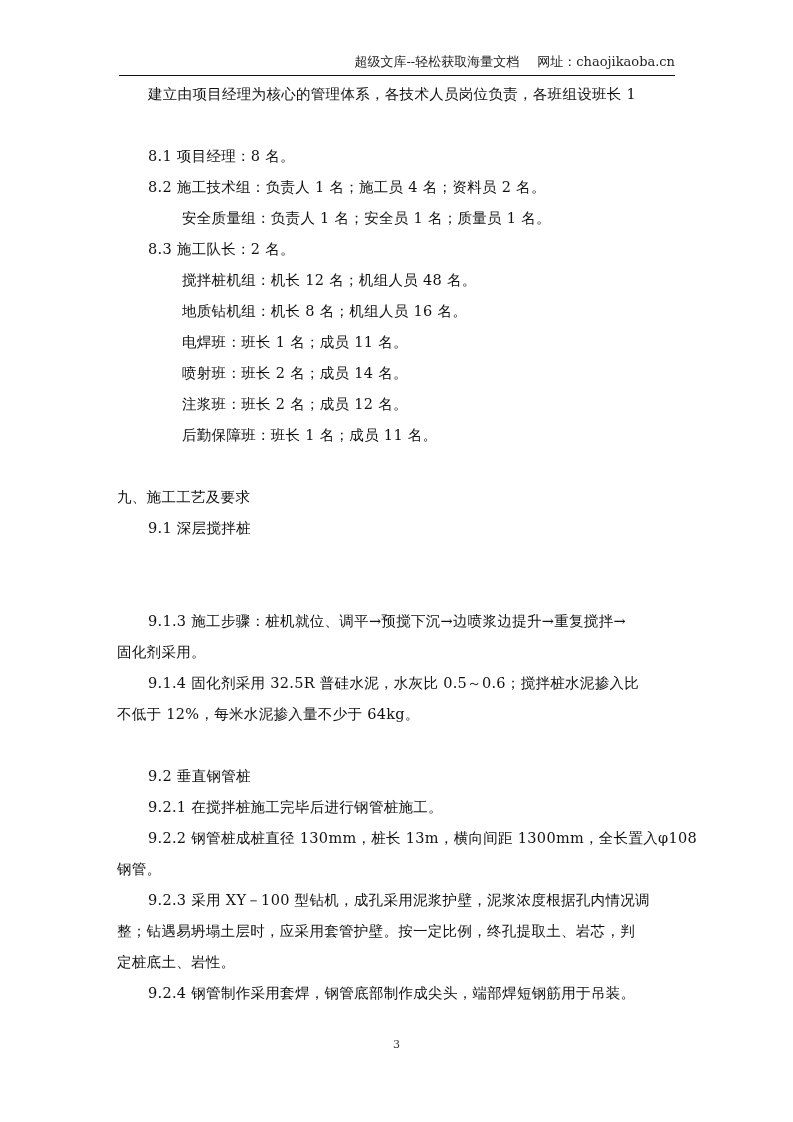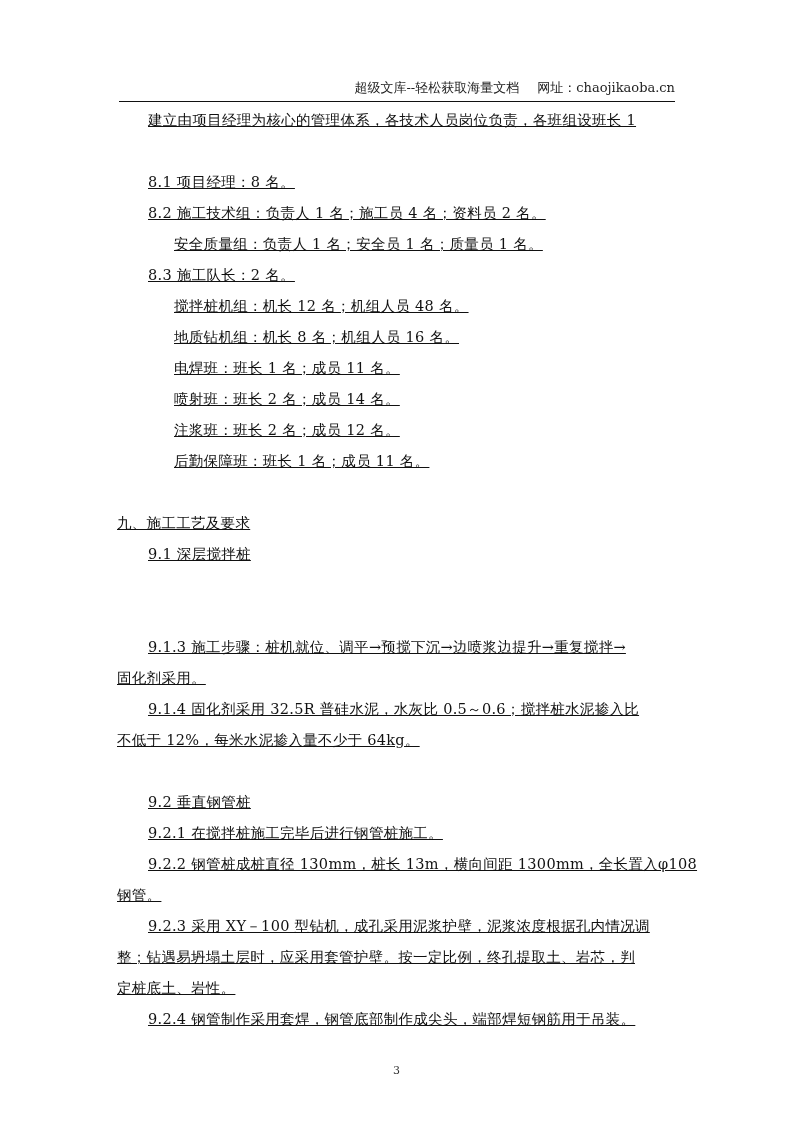--- a/index.html
+++ b/index.html
@@ -13,21 +13,20 @@
     position: relative;
     overflow: hidden;
     font-family: "DejaVu Serif", "Liberation Serif", serif;
     color: #111111;
   }
   .page {
     position: absolute;
     left: 0; top: 0;
     width: 793px;
     height: 880px;
-    margin-top: 26px;
   }
   .header {
     position: absolute;
     left: 119px;
     width: 556px;
     top: 52px;
     height: 22px;
     text-align: right;
     font-size: 13px;
     line-height: 20px;
@@ -42,25 +41,24 @@
     width: 556px;
     height: 0;
     border-top: 1.2px solid #111;
   }
   .line {
     position: absolute;
     font-size: 14.5px;
     line-height: 20px;
     white-space: nowrap;
     letter-spacing: 0.3px;
-    text-decoration: underline;
   }
   .l0 { left: 117px; }
   .l1 { left: 148px; }
-  .l2 { left: 174px; }
+  .l2 { left: 182px; }
   .page-num {
     position: absolute;
     left: 0;
     width: 793px;
     top: 1038px;
     text-align: center;
     font-size: 11px;
     color: #333;
   }
 </style>

